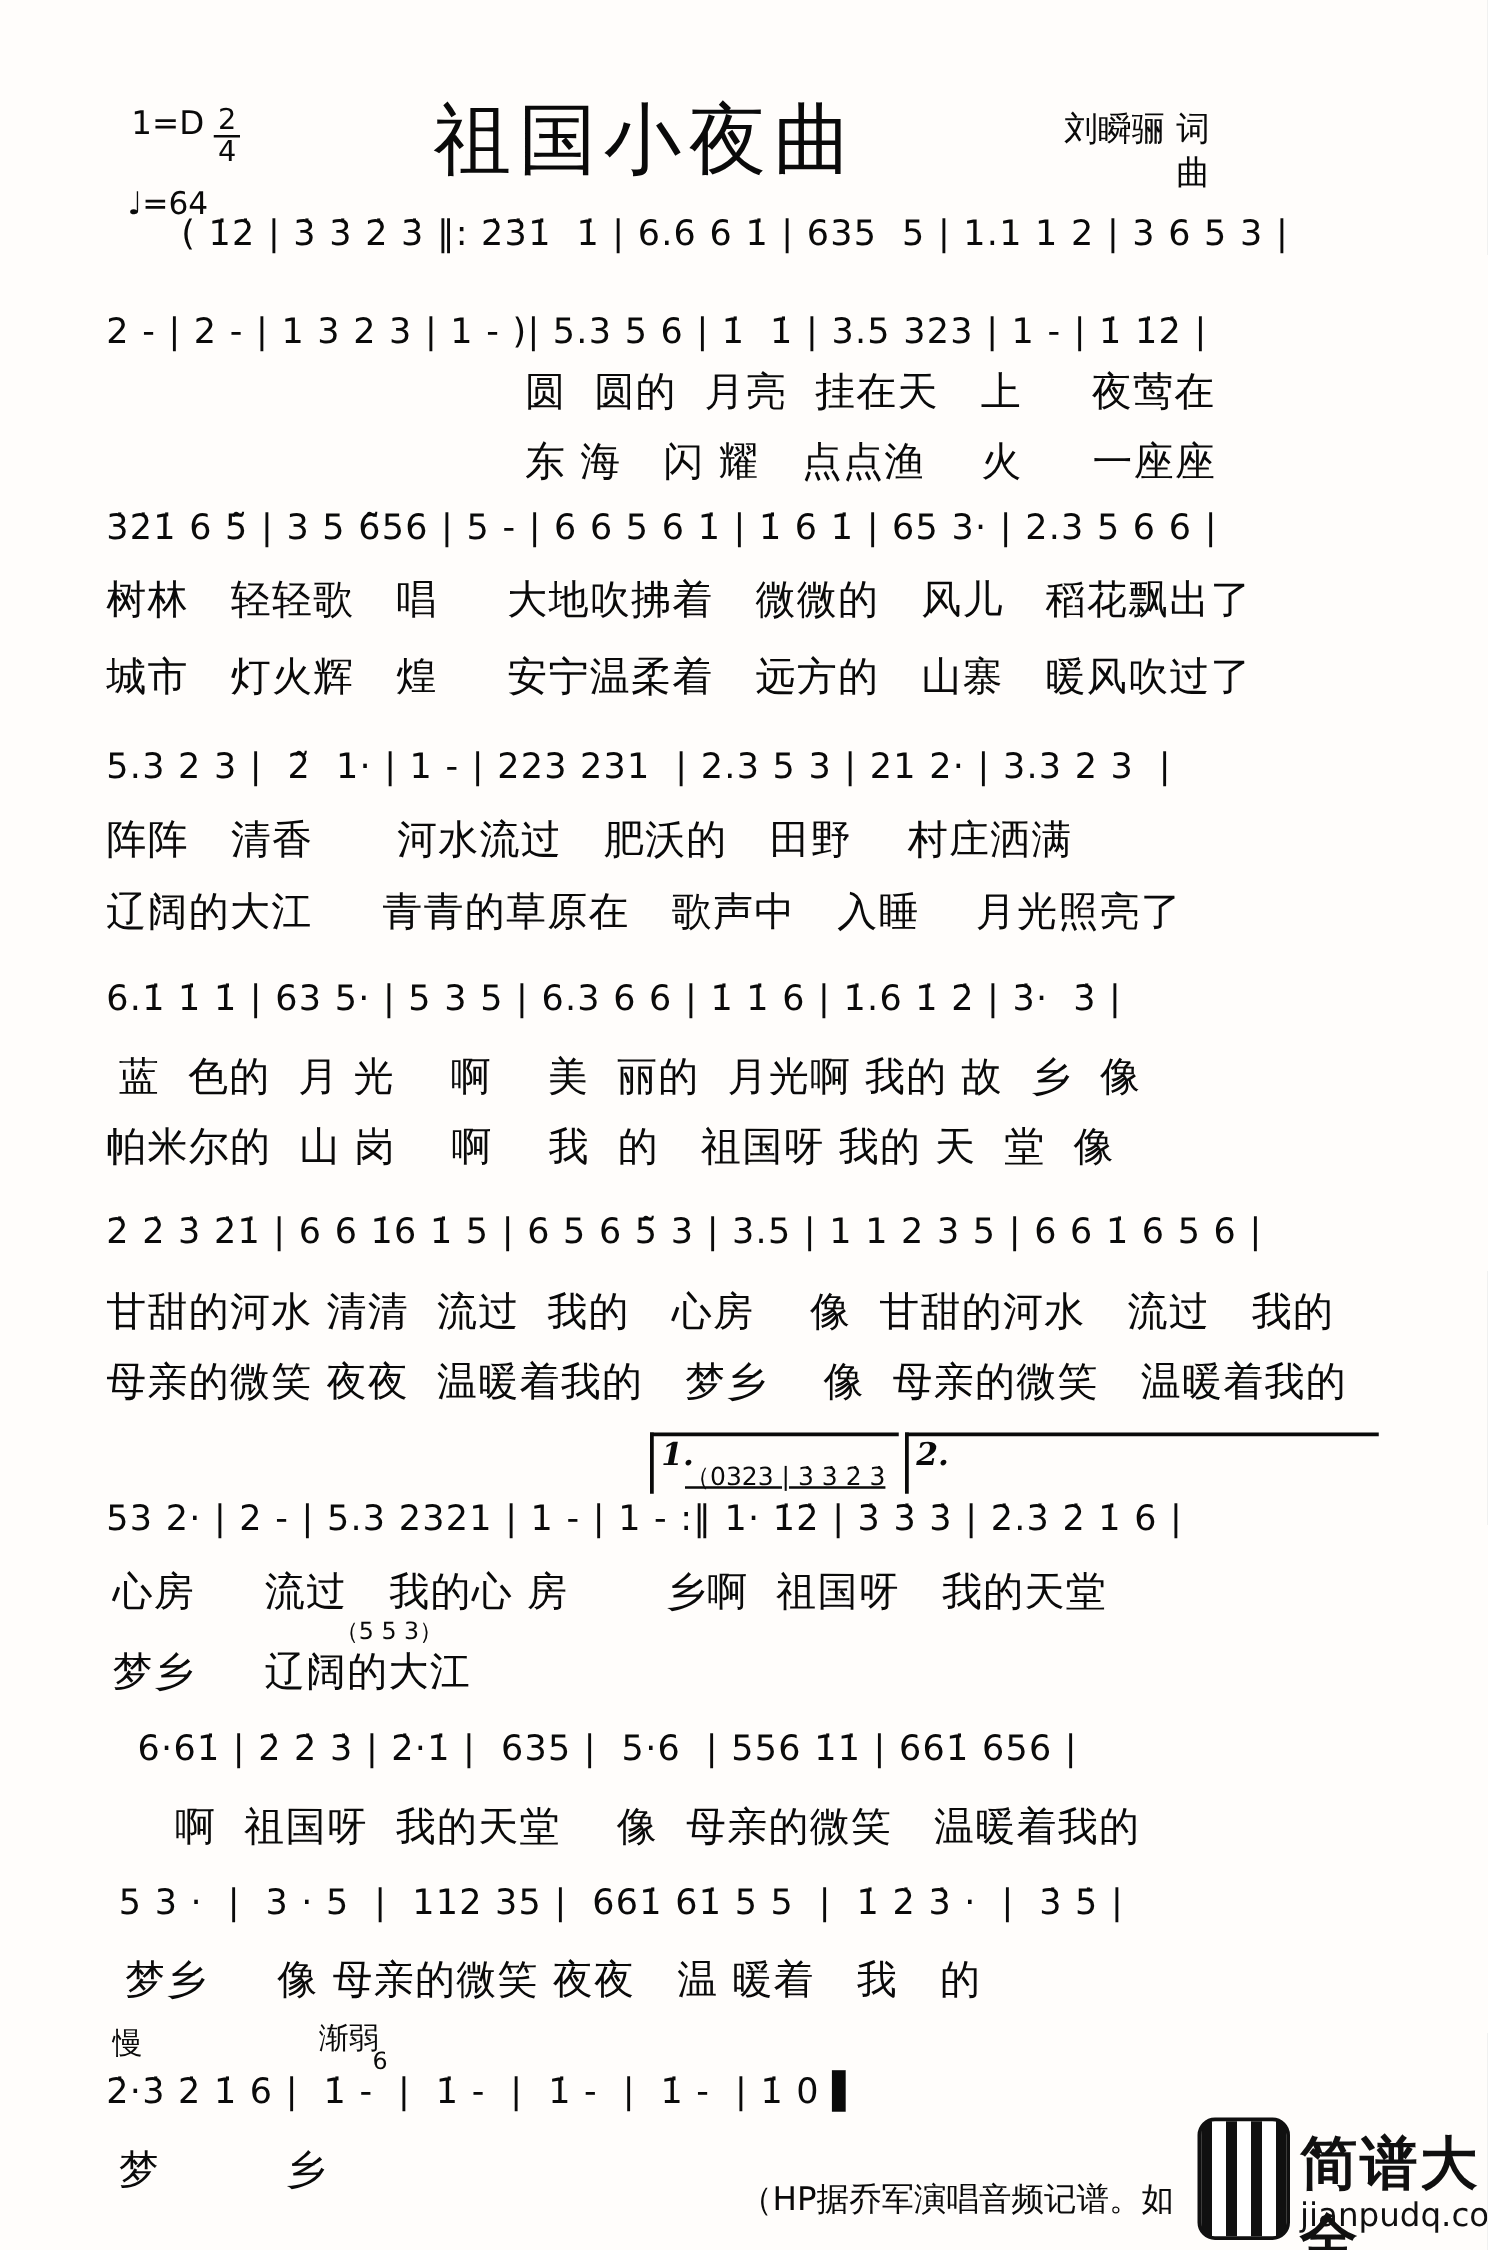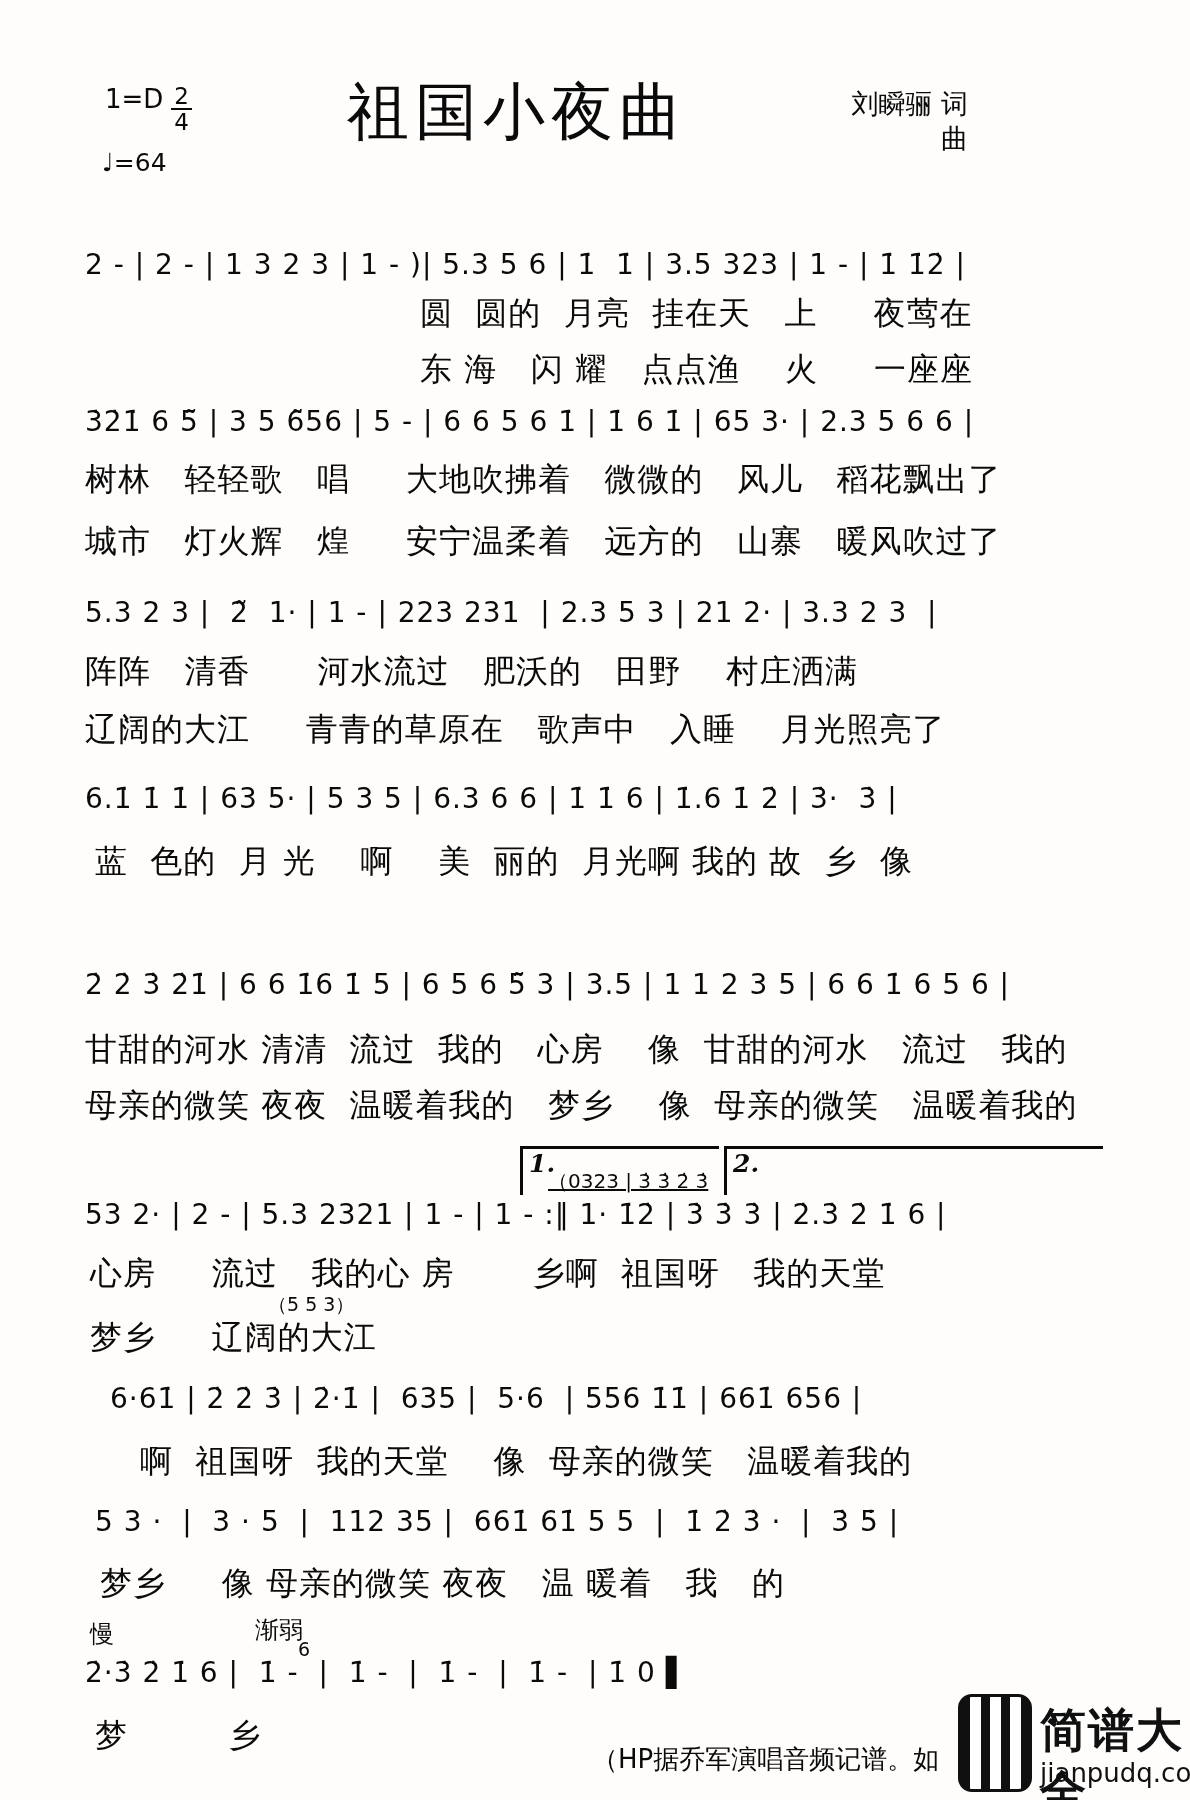--- a/index.html
+++ b/index.html
@@ -40,35 +40,37 @@
       <span class="den">4</span>
     </span>
   </div>
   <div class="tempo">♩=64</div>
 
   <div class="credits">
     <div>刘瞬骊 词</div>
     <div>曲</div>
   </div>
 
+  <div class="notation" style="left:145px;top:170px;">( 1̇2̇ | 3̇ 3̇ 2̇ 3̇ ‖: 2̇3̇1̇  1̇ | 6.6 6 1̇ | 635  5 | 1.1 1 2 | 3 6 5 3 |</div>
 
   <div class="notation" style="left:85px;top:228px;margin-top:20px;">2 - | 2 - | 1 3 2 3 | 1 - )| 5.3 5 6 | 1̇  1̇ | 3.5 323 | 1 - | 1̇ 1̇2̇ |</div>
   <div class="lyric" style="left:420px;top:292px;">圆  圆的  月亮  挂在天   上     夜莺在</div>
   <div class="lyric" style="left:420px;top:348px;">东 海   闪 耀   点点渔    火     一座座</div>
 
   <div class="notation" style="left:85px;top:405px;">3̇2̇1̇ 6 5̃ | 3 5 6̃56 | 5 - | 6 6 5 6 1̇ | 1̇ 6 1̇ | 65 3· | 2.3 5 6 6 |</div>
   <div class="lyric" style="left:85px;top:458px;">树林   轻轻歌   唱     大地吹拂着   微微的   风儿   稻花飘出了</div>
   <div class="lyric" style="left:85px;top:520px;">城市   灯火辉   煌     安宁温柔着   远方的   山寨   暖风吹过了</div>
 
   <div class="notation" style="left:85px;top:596px;">5.3 2 3 |  2̃  1· | 1 - | 223 231  | 2.3 5 3 | 21 2· | 3.3 2 3  |</div>
   <div class="lyric" style="left:85px;top:650px;">阵阵   清香      河水流过   肥沃的   田野    村庄洒满</div>
   <div class="lyric" style="left:85px;top:708px;">辽阔的大江     青青的草原在   歌声中   入睡    月光照亮了</div>
 
   <div class="notation" style="left:85px;top:782px;">6.1̇ 1̇ 1̇ | 63 5· | 5 3 5 | 6.3 6 6 | 1̇ 1̇ 6 | 1̇.6 1̇ 2̇ | 3̇·  3̇ |</div>
   <div class="lyric" style="left:95px;top:840px;">蓝  色的  月 光    啊    美  丽的  月光啊 我的 故  乡  像</div>
+  <div class="lyric" style="left:85px;top:896px;">帕米尔的  山 岗    啊    我  的   祖国呀 我的 天  堂  像</div>
 
   <div class="notation" style="left:85px;top:968px;">2̇ 2̇ 3̇ 2̇1̇ | 6 6 1̇6 1̇ 5 | 6 5 6 5̃ 3 | 3.5 | 1 1 2 3 5 | 6 6 1̇ 6 5 6 |</div>
   <div class="lyric" style="left:85px;top:1084px;">母亲的微笑 夜夜  温暖着我的   梦乡    像  母亲的微笑   温暖着我的</div>
   <div class="lyric" style="left:85px;top:1028px;">甘甜的河水 清清  流过  我的   心房    像  甘甜的河水   流过   我的</div>
 
   <div class="volta" style="left:520px;top:1146px;width:196px;">
     <span class="volta-label">1.</span>
   </div>
   <div class="volta-notes" style="left:548px;top:1168px;">（0323 | 3̇ 3̇ 2̇ 3̇</div>
   <div class="volta" style="left:724px;top:1146px;width:376px;">

